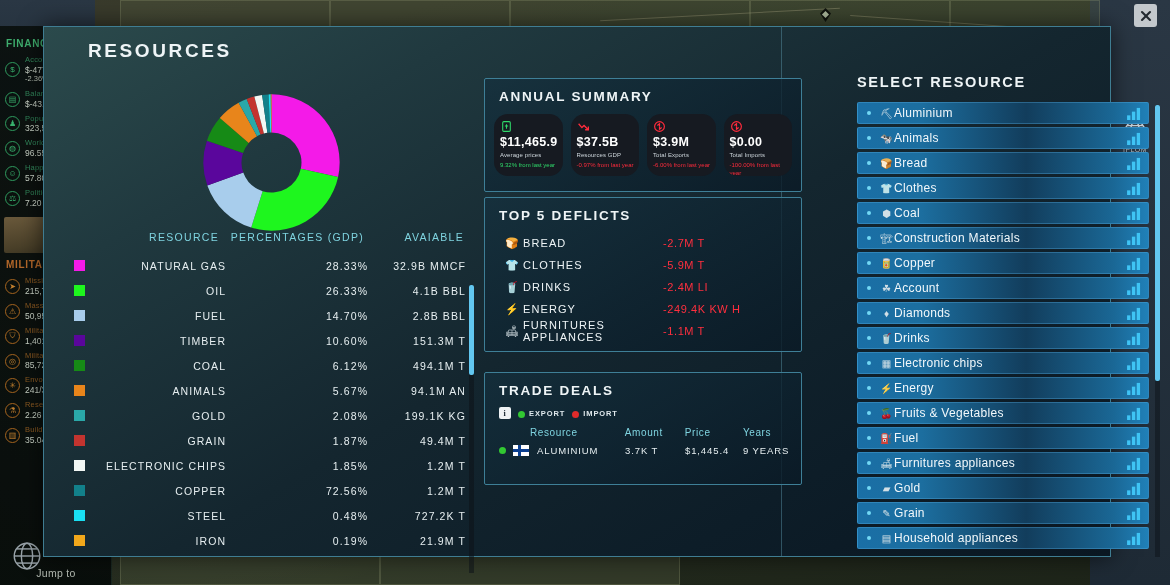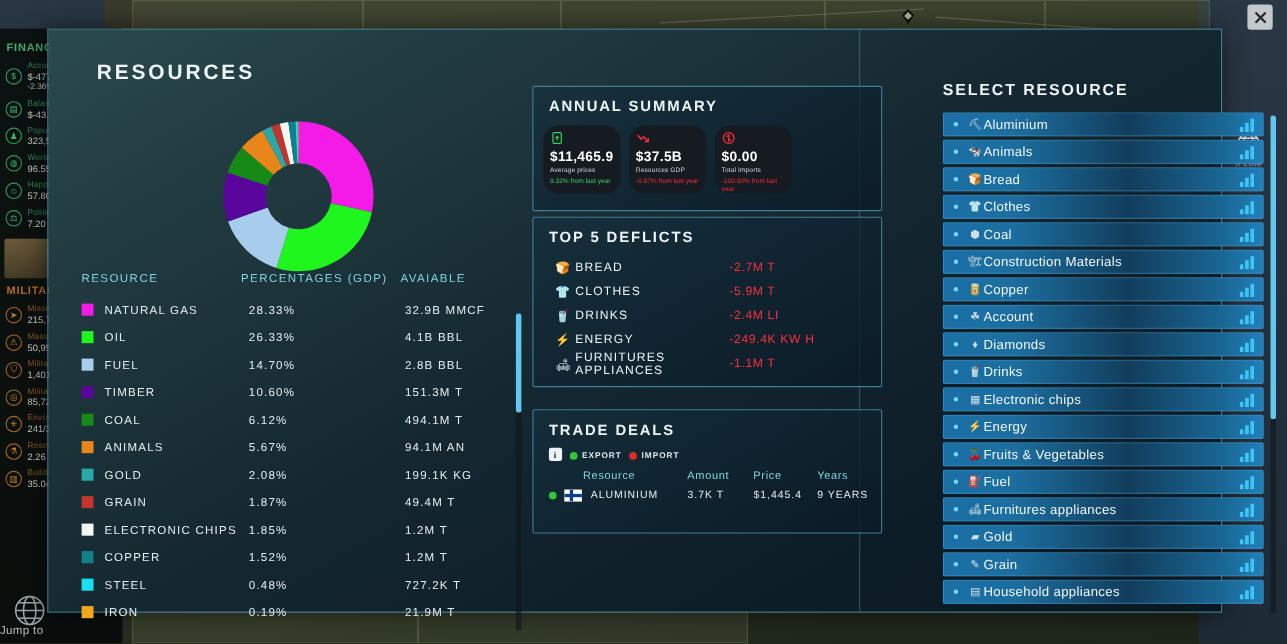--- a/index.html
+++ b/index.html
@@ -74,21 +74,21 @@
   .hud-lbl.mil { color:#8d5a22; }
   .hud-val { font-size:8.5px; color:#c9d2c6; white-space:nowrap; }
   .hud-sub { font-size:7.5px; color:#b9c2b6; }
   #hud-photo {
     height:36px; margin:6px 4px 0 4px;
     background:linear-gradient(170deg,#6b5a3c,#4a4029 60%,#2e2a1c);
     border-radius:2px;
   }
   #jump-to {
     position:absolute; left:0; bottom:6px; width:112px;
-    color:#b6bdb4; font-size:10.5px;
+    text-align:center; color:#b6bdb4; font-size:10.5px;
     letter-spacing:.3px;
   }
 
   
   #globe-wrap {
     position:absolute; right:18px; top:118px;
     width:34px; text-align:center; color:#c6cfd6;
   }
   #globe-wrap svg { display:block; margin:0 auto; }
   #globe-lbl { font-size:7px; letter-spacing:.4px; margin-top:2px; color:#aab4bb; }
@@ -111,21 +111,21 @@
     background:linear-gradient(150deg,#2b4a4c 0%,#20393f 22%,#14262f 52%,#0d1d28 78%,#0a1722 100%);
     border:1px solid #3f7d92;
     box-shadow:0 0 22px rgba(0,0,0,.6);
   }
   #panel-divider {
     position:absolute; left:737px; top:0; bottom:0; width:1px;
     background:rgba(90,150,170,.45);
   }
 
   
-  #col-left { position:absolute; left:0; top:16px; width:420px; height:100%; }
+  #col-left { position:absolute; left:0; top:0; width:420px; height:100%;text-align:right; }
   #res-title {
     position:absolute; left:44px; top:13px;
     color:#eef4f6; font-size:19px; font-weight:bold;
     letter-spacing:2.6px;
   }
 
   
   #donut-wrap { position:absolute; left:155px; top:63px; }
 
   
@@ -516,21 +516,21 @@
         </div>
         <div class="res-row">
           <span class="sw" style="background:#f2f7f4"></span>
           <span class="c-name">ELECTRONIC CHIPS</span>
           <span class="c-pct">1.85%</span>
           <span class="c-avl">1.2M T</span>
         </div>
         <div class="res-row">
           <span class="sw" style="background:#12808a"></span>
           <span class="c-name">COPPER</span>
-          <span class="c-pct">1.52%</span>
+          <span class="c-pct">72.56%</span>
           <span class="c-avl">1.2M T</span>
         </div>
         <div class="res-row">
           <span class="sw" style="background:#19dff2"></span>
           <span class="c-name">STEEL</span>
           <span class="c-pct">0.48%</span>
           <span class="c-avl">727.2K T</span>
         </div>
         <div class="res-row">
           <span class="sw" style="background:#f2a81b"></span>
@@ -568,20 +568,30 @@
             <div class="card-val">$37.5B</div>
             <div class="card-lbl">Resources GDP</div>
             <div class="card-chg down">-0.97% from last year</div>
           </div>
           <div class="card">
             <div class="card-ico"><svg width="13" height="13" viewBox="0 0 24 24" fill="none" stroke="#ff2b3c" stroke-width="2.2">
                 <circle cx="12" cy="12" r="9"></circle>
                 <polyline points="8,10 12,7 12,12"></polyline>
                 <polyline points="16,14 12,17 12,12"></polyline>
               </svg></div>
+            <div class="card-val">$3.9M</div>
+            <div class="card-lbl">Total Exports</div>
+            <div class="card-chg down">-6.00% from last year</div>
+          </div>
+          <div class="card">
+            <div class="card-ico"><svg width="13" height="13" viewBox="0 0 24 24" fill="none" stroke="#ff2b3c" stroke-width="2.2">
+                <circle cx="12" cy="12" r="9"></circle>
+                <polyline points="8,10 12,7 12,12"></polyline>
+                <polyline points="16,14 12,17 12,12"></polyline>
+              </svg></div>
             <div class="card-val">$0.00</div>
             <div class="card-lbl">Total Imports</div>
             <div class="card-chg down">-100.00% from last year</div>
           </div>
         </div>
     </div>
 
     <div class="mpanel" id="panel-deficits">
       <div class="mpanel-title">TOP 5 DEFLICTS</div>
       <div id="deficit-list">

